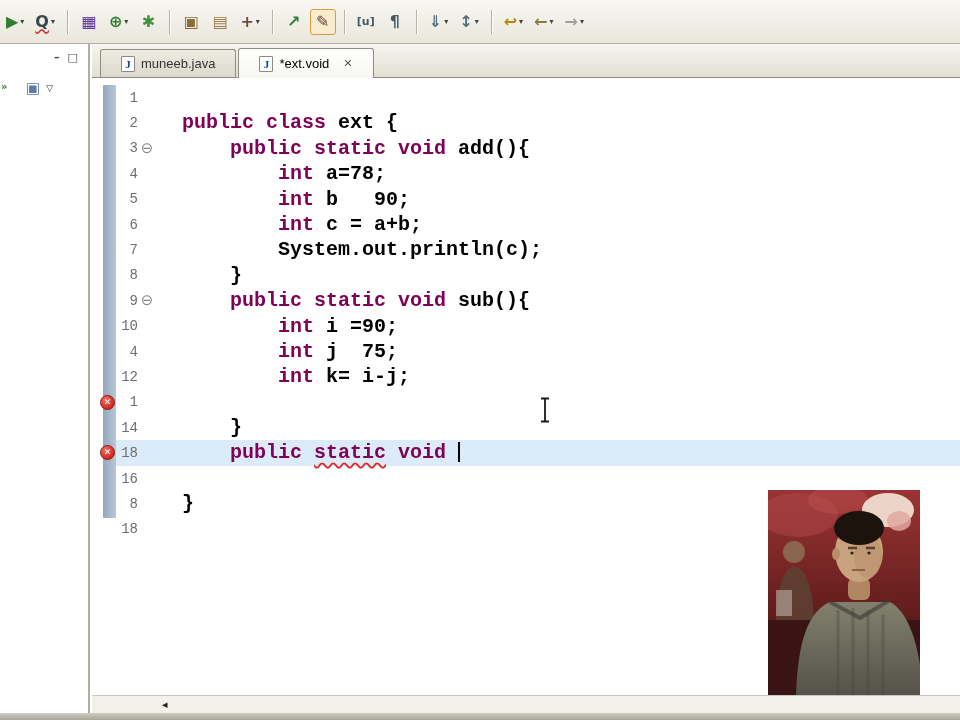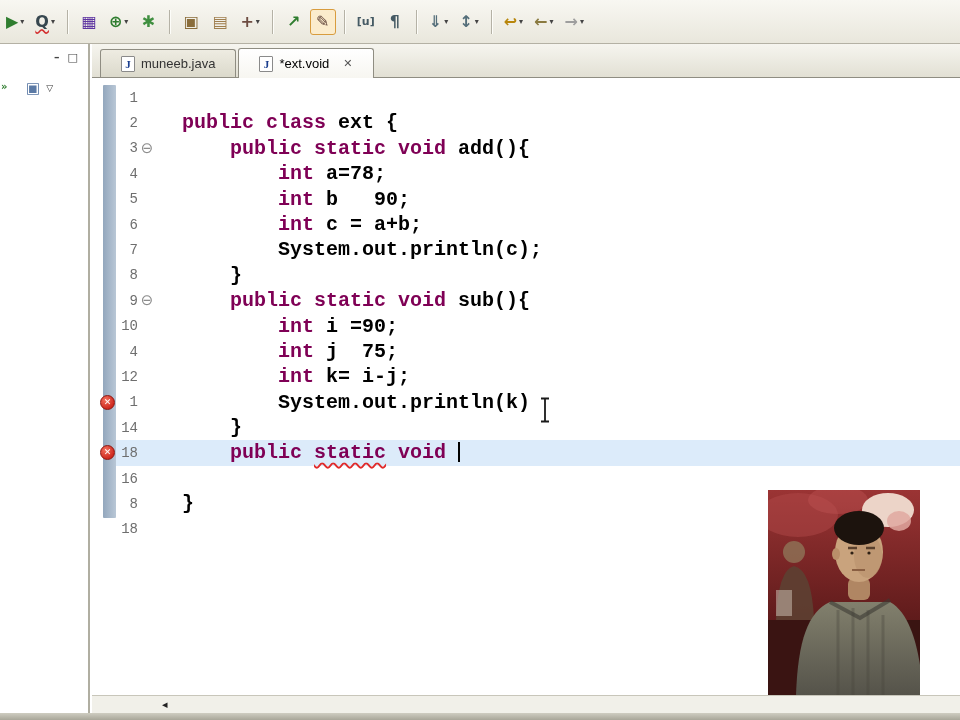--- a/index.html
+++ b/index.html
@@ -235,21 +235,21 @@
       </div>
       <div class="row">
         <div class="num">12</div>
         <div class="fold"></div>
         <div class="code"><span class="seg pl">        </span><span class="seg kw">int</span><span class="seg pl"> k= i-j;</span></div>
       </div>
       <div class="row">
         <div class="err-icon">✕</div>
         <div class="num">1</div>
         <div class="fold"></div>
-        <div class="code"><span class="seg pl">        </span><span class="seg pl">System.out.println(k)</span></div>
+        <div class="code"><span class="seg pl">        </span></div>
       </div>
       <div class="row">
         <div class="num">14</div>
         <div class="fold"></div>
         <div class="code"><span class="seg pl">    }</span></div>
       </div>
       <div class="row current">
         <div class="err-icon">✕</div>
         <div class="num">18</div>
         <div class="fold"></div>

